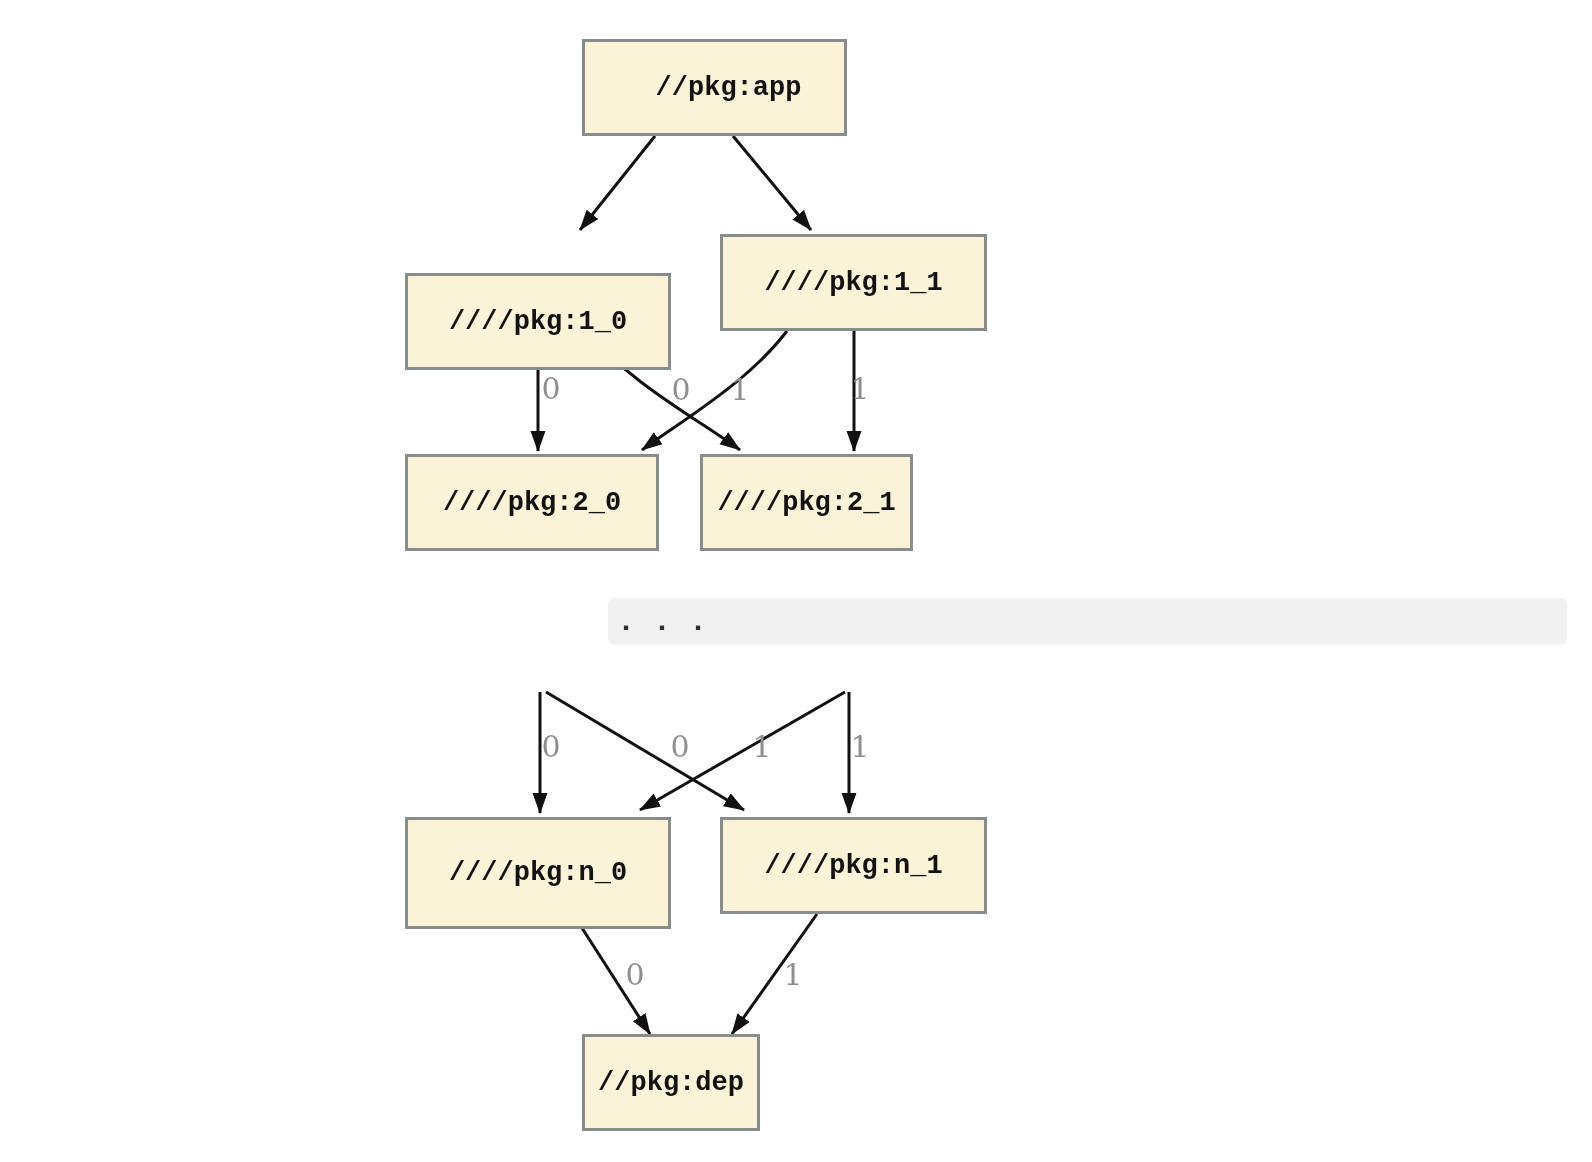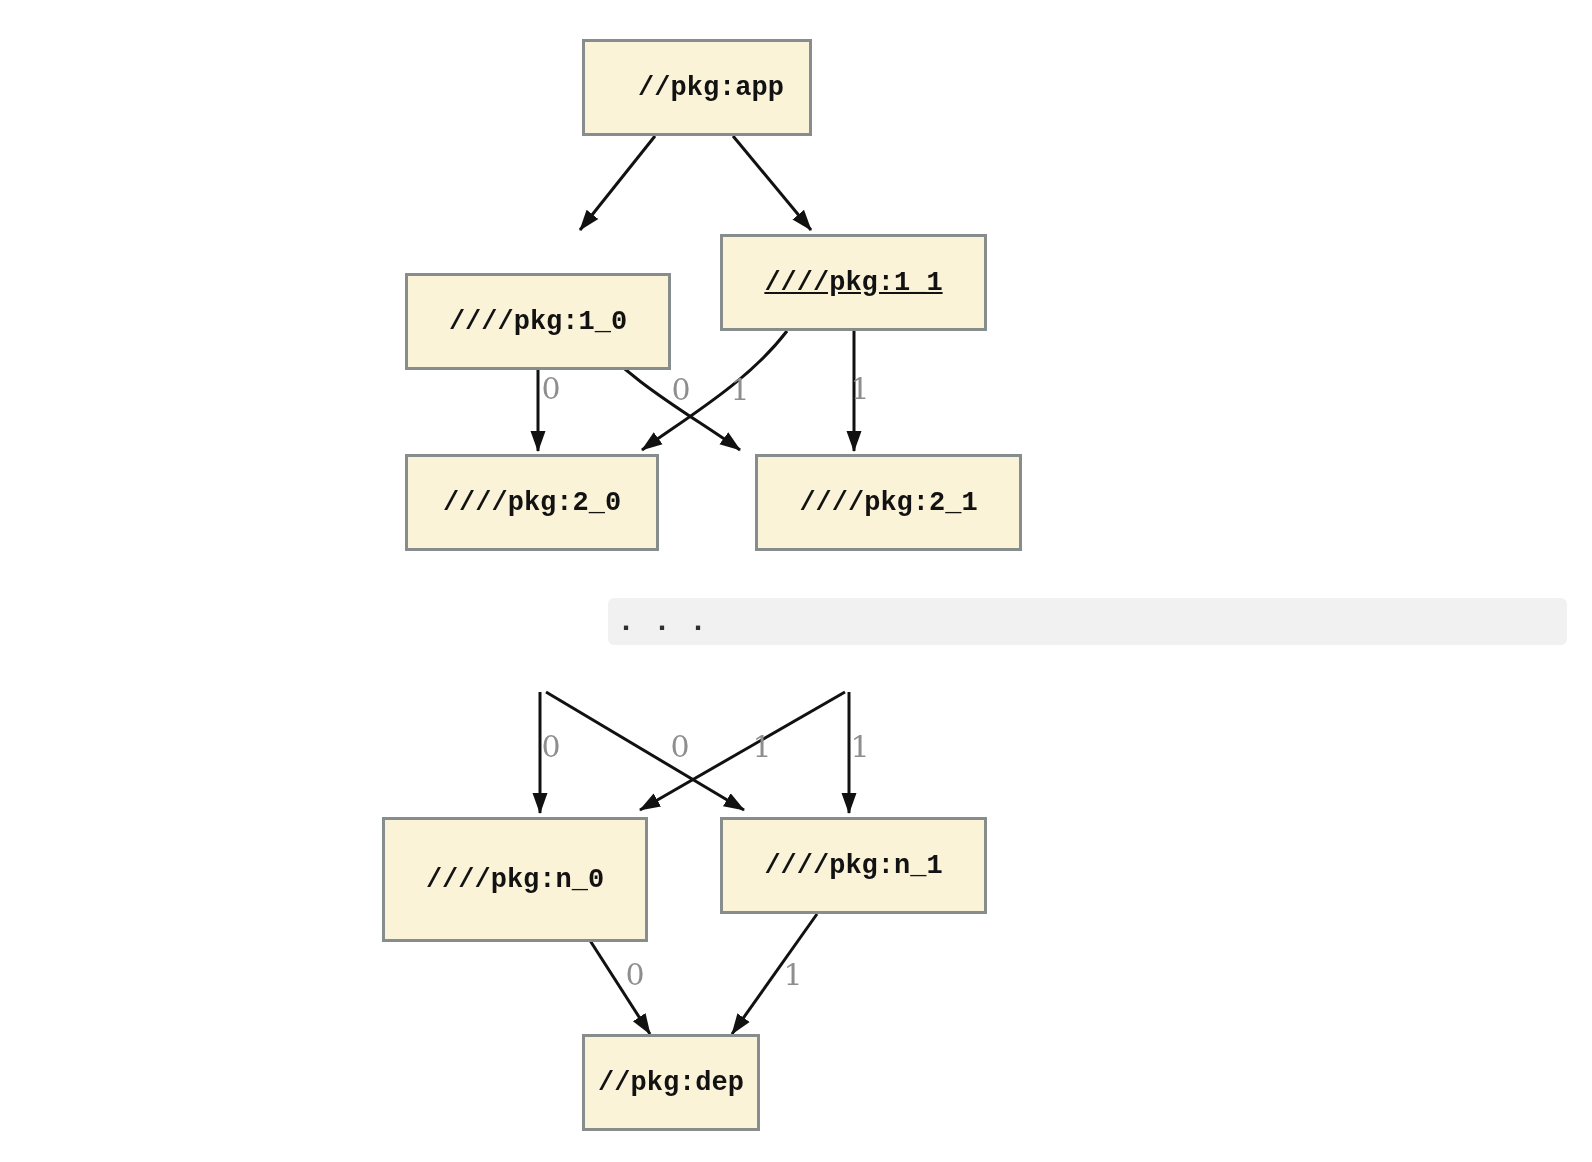--- a/index.html
+++ b/index.html
@@ -84,36 +84,36 @@
     <path class="edge" marker-end="url(#arrow)" d="M854,331 L854,451"></path>
 
     <path class="edge" marker-end="url(#arrow)" d="M540,692 L540,813"></path>
     <path class="edge" marker-end="url(#arrow)" d="M546,692 L744,810"></path>
     <path class="edge" marker-end="url(#arrow)" d="M845,692 L640,810"></path>
     <path class="edge" marker-end="url(#arrow)" d="M849,692 L849,813"></path>
     <path class="edge" marker-end="url(#arrow)" d="M573,914 L650,1034"></path>
     <path class="edge" marker-end="url(#arrow)" d="M817,914 L732,1034"></path>
   </svg>
 
-  <div class="node" style="left:582px; top:39px;  width:230px; height:97px;padding-left:28px;">
+  <div class="node" style="left:582px; top:39px;  width:265px; height:97px;padding-left:28px;">
     <span>//pkg:app</span>
   </div>
   <div class="node" style="left:405px; top:234px; width:266px; height:97px;margin-top:39px;">
     <span>////pkg:1_0</span>
   </div>
-  <div class="node" style="left:720px; top:234px; width:267px; height:97px;text-decoration:underline;">
+  <div class="node" style="left:720px; top:234px; width:267px; height:97px;">
     <span>////pkg:1_1</span>
   </div>
   <div class="node" style="left:405px; top:454px; width:254px; height:97px;">
     <span>////pkg:2_0</span>
   </div>
-  <div class="node" style="left:755px; top:454px; width:267px; height:97px;">
+  <div class="node" style="left:700px; top:454px; width:213px; height:97px;">
     <span>////pkg:2_1</span>
   </div>
-  <div class="node" style="left:382px; top:817px; width:266px; height:125px;">
+  <div class="node" style="left:405px; top:817px; width:266px; height:112px;">
     <span>////pkg:n_0</span>
   </div>
   <div class="node" style="left:720px; top:817px; width:267px; height:97px;">
     <span>////pkg:n_1</span>
   </div>
   <div class="node" style="left:582px; top:1034px; width:178px; height:97px;">
     <span>//pkg:dep</span>
   </div>
 
   <div class="ellipsis-bar">

